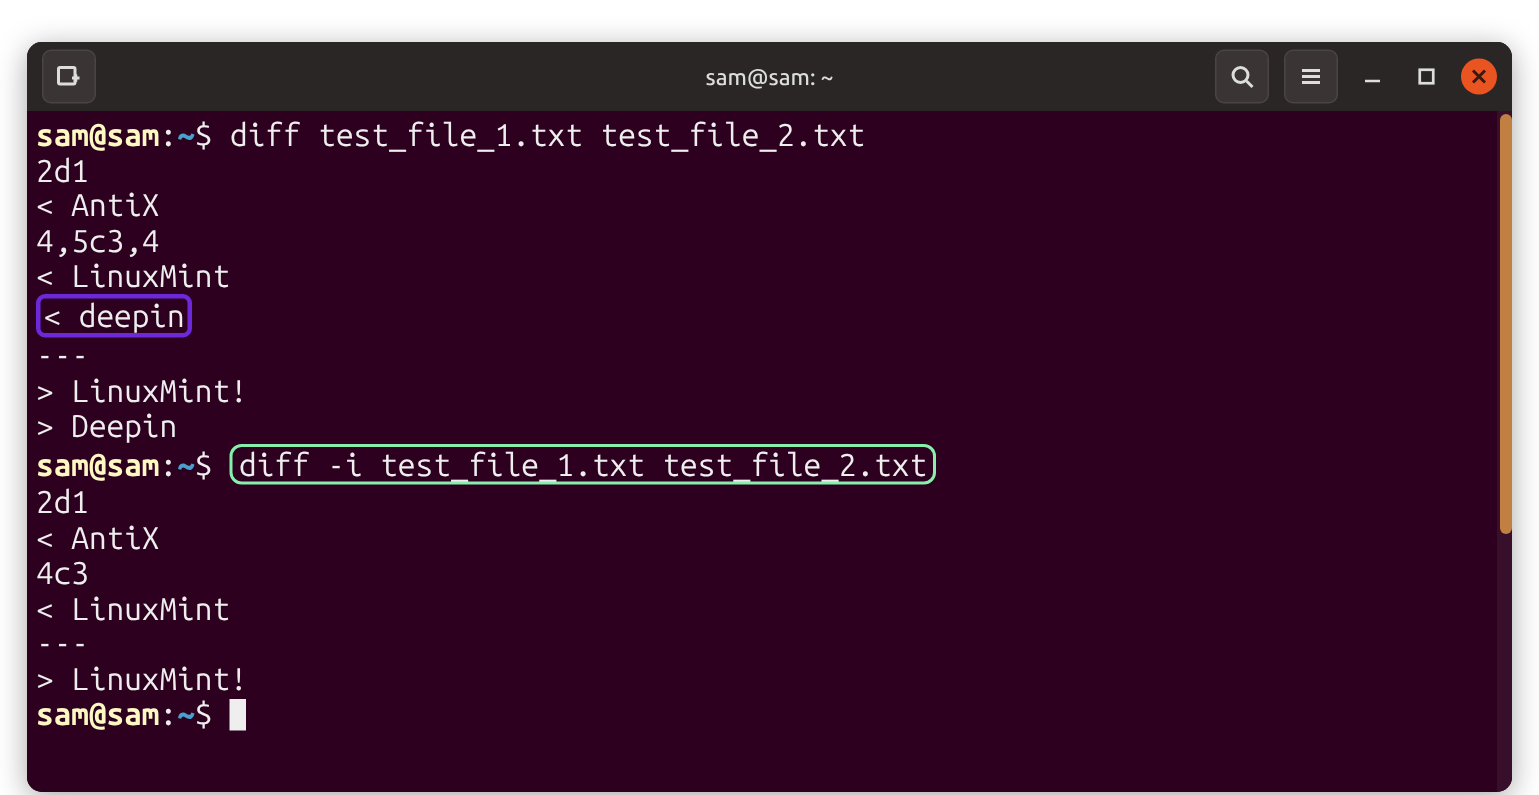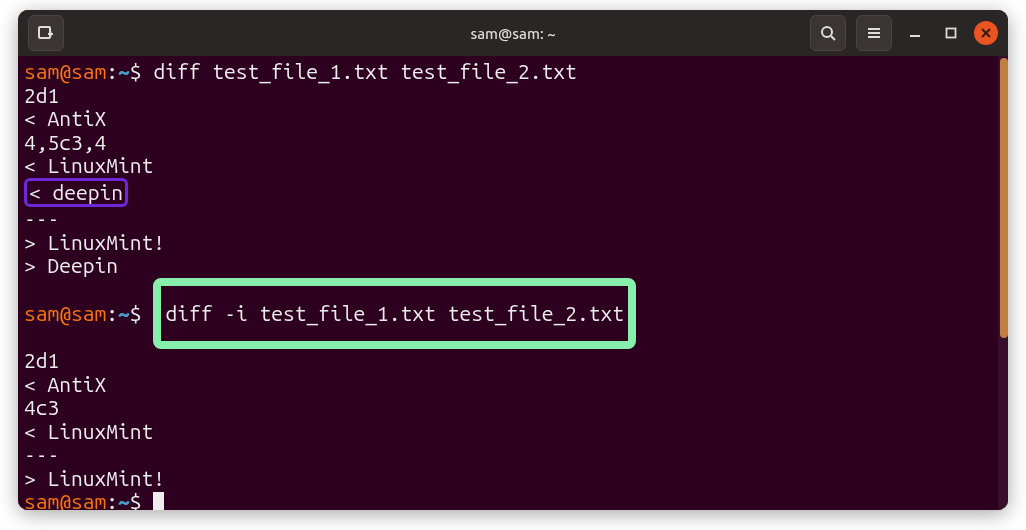--- a/index.html
+++ b/index.html
@@ -1,36 +1,36 @@
 <!DOCTYPE html>
 <html><head>
 <meta charset="utf-8">
 <style>
   html,body{margin:0;padding:0;background:#fff;width:1026px;height:530px;overflow:hidden}
-  .window{position:absolute;left:18px;top:10px;width:990px;height:500px;border-radius:10px;background:#2c001e;box-shadow:0 4px 20px rgba(0,0,0,0.35);display:flex;flex-direction:column;overflow:hidden}
+  .window{position:absolute;left:18px;top:28px;width:990px;height:500px;border-radius:10px;background:#2c001e;box-shadow:0 4px 20px rgba(0,0,0,0.35);display:flex;flex-direction:column;overflow:hidden}
   .titlebar{height:46px;background:#2b2626;display:flex;align-items:center;position:relative;font-family:Ubuntu,Arial,sans-serif;color:#ddd;font-size:15px;flex:0 0 46px}
   .tb-left,.tb-right{display:flex;align-items:center;gap:10px}
   .tb-left{margin-left:10px}
   .tb-right{margin-right:10px;position:absolute;right:0}
   .tb-center{position:absolute;left:50%;top:50%;transform:translate(-50%,-50%);font-weight:500}
   .sqbtn{width:34px;height:34px;border:1px solid #4a4545;border-radius:6px;display:flex;align-items:center;justify-content:center;background:#3a3434}
   .sqbtn svg{width:16px;height:16px;stroke:#ddd;fill:none;stroke-width:2}
   .winbtn{width:26px;height:26px;display:flex;align-items:center;justify-content:center}
   .winbtn svg{stroke:#ddd;fill:none;stroke-width:1.8}
   .closebtn{width:24px;height:24px;border-radius:50%;background:#e95420;display:flex;align-items:center;justify-content:center}
   .closebtn svg{stroke:#3a1a10;stroke-width:2}
   .term{flex:1;background:#2c001e;font-family:"Ubuntu Mono","DejaVu Sans Mono",monospace;font-size:21px;line-height:23.5px;color:#eee;padding:4px 6px;position:relative;white-space:pre;overflow:hidden}
   .scrollbar{position:absolute;right:-2px;top:46px;bottom:0;width:12px;background:rgba(255,255,255,0.06)}
   .scrollthumb{position:absolute;right:2px;top:2px;width:8px;height:280px;background:#c17f41;border-radius:4px}
   .row{display:block}
-  .u{color:#f97316;font-weight:normal}
+  .u{color:#fef9c3;font-weight:bold}
   .p{color:#4aa0cc;font-weight:bold}
   .w{color:#eee}
   .box-yellow{display:inline-block;border:3px solid #6d28d9;border-radius:6px;padding:0 2px}
-  .box-orange{display:inline-block;border:8px solid #86efac;border-radius:8px;padding:16px 4px}
+  .box-orange{display:inline-block;border:2px solid #86efac;border-radius:8px;padding:0 4px}
   .cursor{display:inline-block;width:11px;height:21px;background:#eee;vertical-align:text-bottom;margin-left:0}
 </style>
 </head>
 <body>
 
 <div class="window">
   <div class="titlebar">
     <div class="tb-left">
       <div class="sqbtn">
         <svg viewBox="0 0 16 16">

